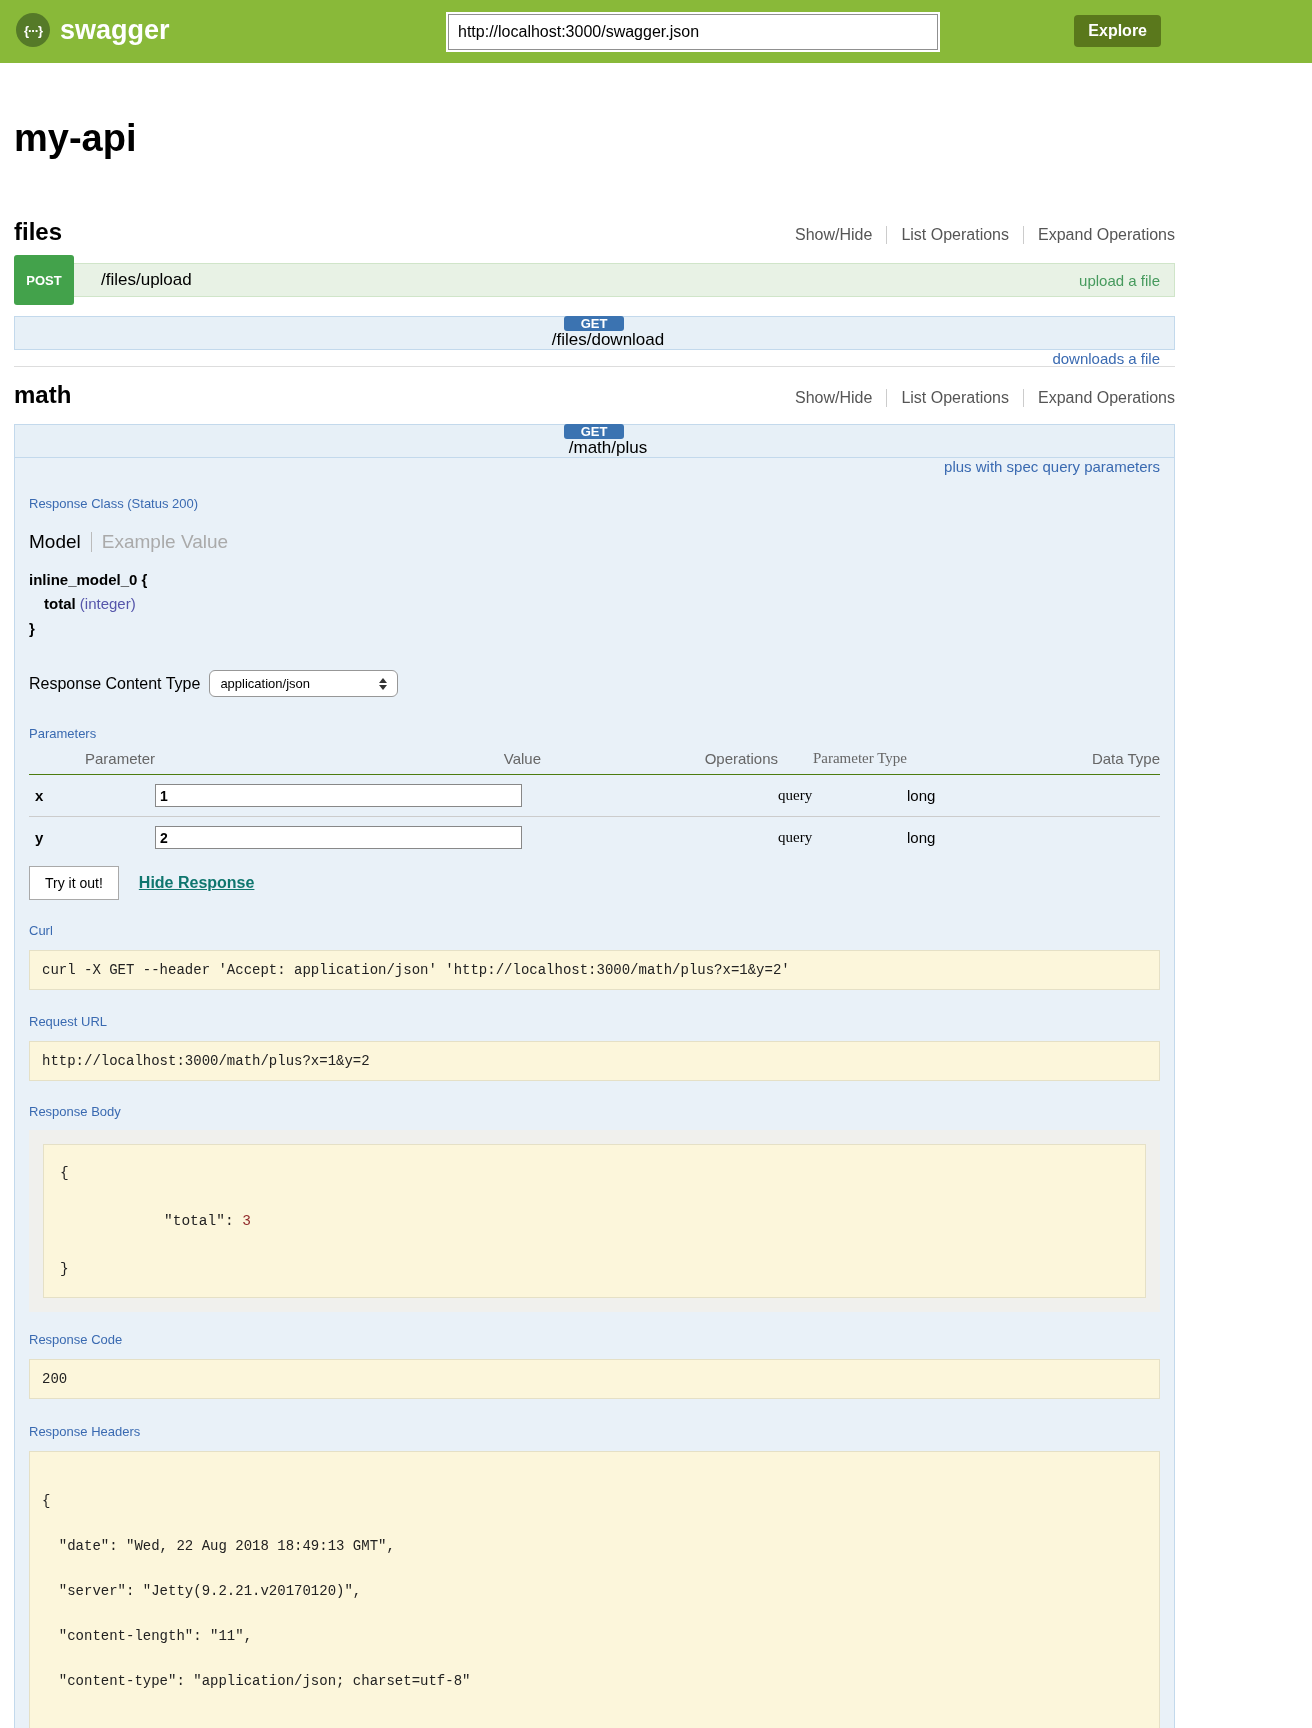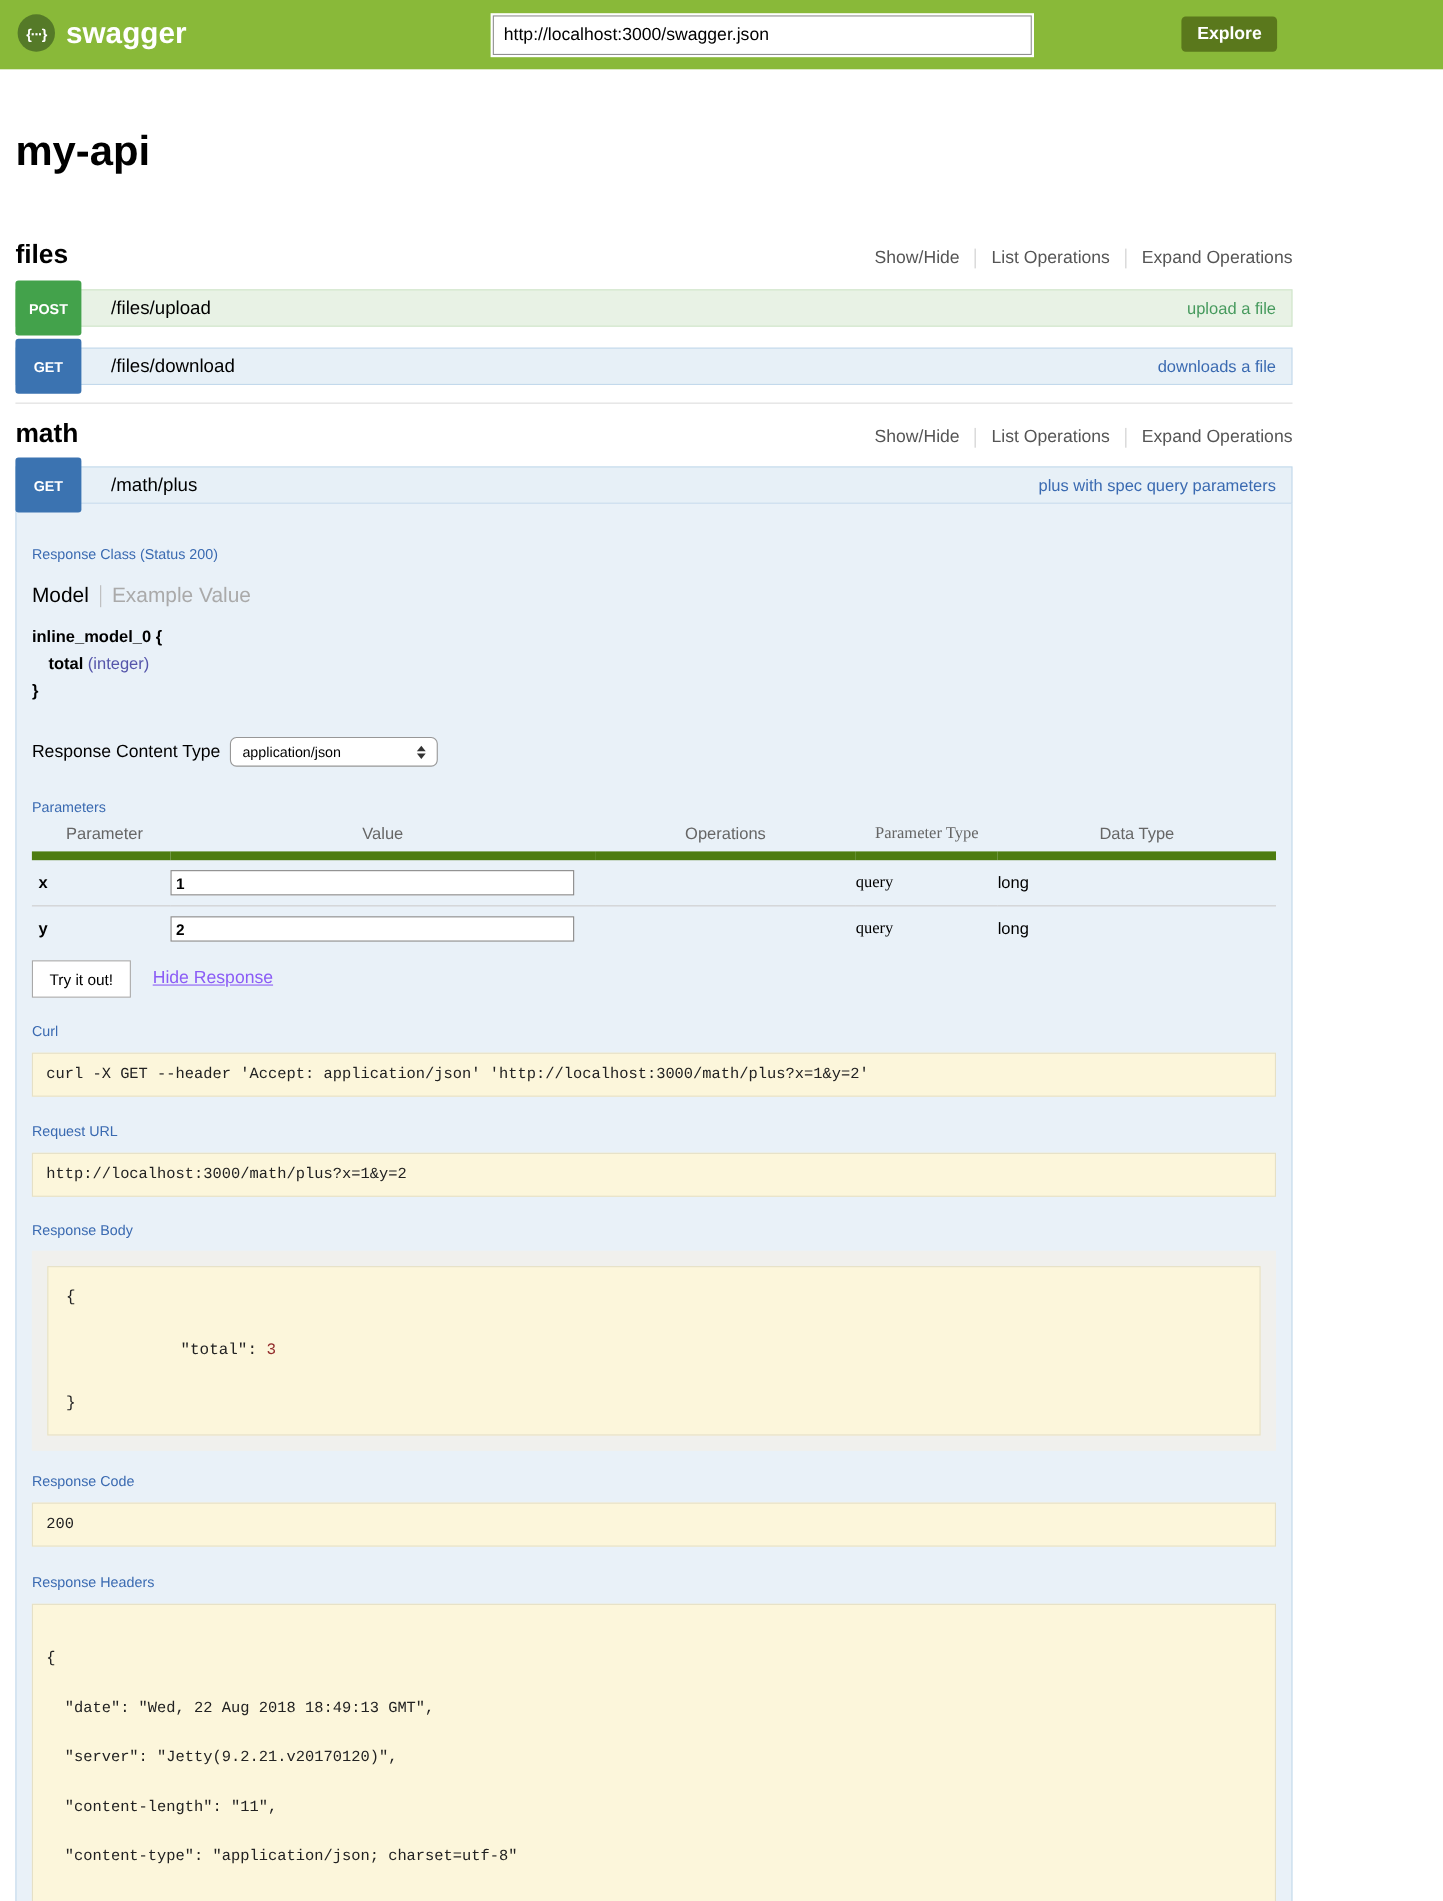--- a/index.html
+++ b/index.html
@@ -37,21 +37,21 @@
   .section-title { font-size:24px; font-weight:bold; color:#000; }
   .section-controls { display:flex; align-items:center; font-size:16px; color:#555; }
   .section-controls .ctl { padding:0 14px; cursor:pointer; }
   .section-controls .ctl:last-child { padding-right:0; }
   .vsep { width:1px; height:18px; background:#ccc; align-self:center; }
 
   .op-row {
     height:34px; display:flex; align-items:center; border:1px solid;
   }
   .op-row.post { background:#e8f2e5; border-color:#d0e5c9; }
-  .op-row.get  { background:#e7f0f7; border-color:#c3d9ec; }
+  .op-row.get  { background:#e7f0f7; border-color:#c3d9ec;flex-direction:column; }
   .badge {
     width:60px; height:50px; margin:-1px 0 -1px -1px; border-radius:3px;
     color:#fff; font-size:13px; font-weight:bold;
     display:flex; align-items:center; justify-content:center; cursor:pointer;
   }
   .badge.post { background:#43a24b; }
   .badge.get  { background:#3b73b1; }
   .op-path { font-size:17px; color:#000; margin-left:27px; cursor:pointer; }
   .op-summary { margin-left:auto; margin-right:14px; font-size:15px; }
   .op-summary.green { color:#469a5d; }
@@ -91,41 +91,41 @@
     display:flex; align-items:center; padding:0 10px; cursor:pointer;
   }
   .select-value { font-size:13px; color:#000; }
   .select-arrows { margin-left:auto; display:flex; flex-direction:column; gap:2px; }
   .tri-up { width:0; height:0; border-left:4px solid transparent; border-right:4px solid transparent; border-bottom:5px solid #333; }
   .tri-down { width:0; height:0; border-left:4px solid transparent; border-right:4px solid transparent; border-top:5px solid #333; }
 
   .params-head { margin-top:29px; }
   table.params { width:100%; border-collapse:collapse; margin-top:9px; }
   table.params th {
-    text-align:center; font-weight:normal; color:#666; font-size:15px;
-    padding:0 0 7px 0; border-bottom:8px solid #4d7c0f;
+    text-align:right; font-weight:normal; color:#666; font-size:15px;
+    padding:0 0 7px 0; border-bottom:1px solid #4d7c0f;
   }
   table.params th.c1, table.params td.c1 { width:126px; padding-left:6px; }
   table.params th.c2, table.params td.c2 { width:386px; }
   table.params th.c3, table.params td.c3 { width:237px; }
   table.params th.c4, table.params td.c4 { width:129px;font-family:Liberation Serif, serif; }
   table.params td { padding:9px 0; font-size:15px; color:#000; vertical-align:middle; }
   table.params tr.prow-x td { border-bottom:1px solid #ccc; }
   .pname { font-weight:bold; font-size:16px; }
   .pinput {
     width:367px; height:23px; border:1px solid #888; background:#fff;
     font-size:14px; font-weight:bold; padding:0 4px; font-family:"Liberation Sans",sans-serif;
   }
 
   .try-row { margin-top:8px; display:flex; align-items:center; }
   .try-btn {
     background:#fff; border:1px solid #a9a9a9; padding:8px 15px;
     font-size:14px; color:#000; font-family:"Liberation Sans",sans-serif; cursor:pointer;
   }
-  .hide-link { margin-left:20px; font-size:16px; color:#8b5cf6; text-decoration:underline; cursor:pointer; }
+  .hide-link { margin-left:20px; font-size:16px; color:#0f766e; text-decoration:underline; cursor:pointer;font-weight:bold; }
 
   .curl-head { margin-top:23px; }
   .codeblock {
     margin-top:12px; background:#fcf6db; border:1px solid #e5e0c6;
     font-family:"Liberation Mono","DejaVu Sans Mono",monospace;
     font-size:14px; color:#222; padding:11px 12px; white-space:pre; overflow:hidden;
   }
   .requrl-head { margin-top:24px; }
   .rb-head { margin-top:23px; }
 

